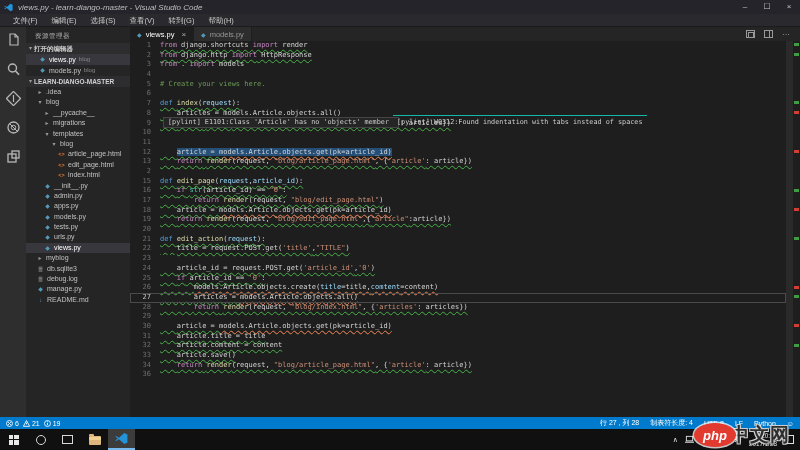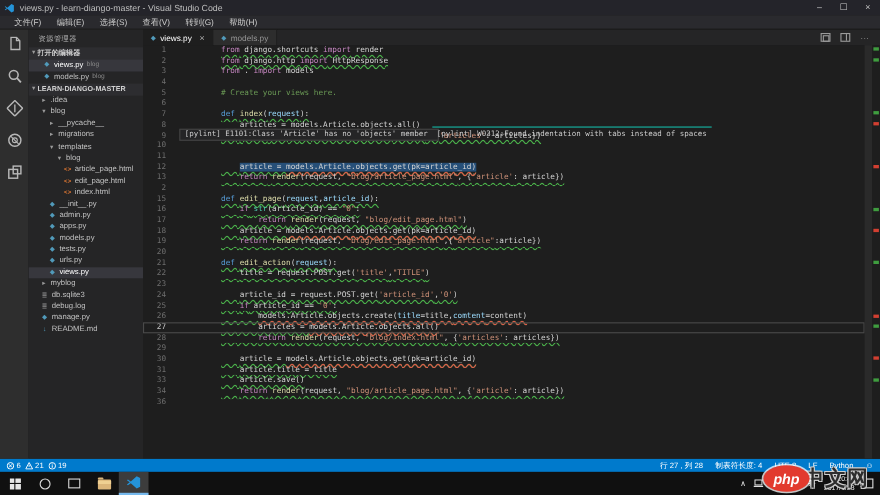--- a/index.html
+++ b/index.html
@@ -4,21 +4,21 @@
 <style>
   * { margin:0; padding:0; box-sizing:border-box; }
   html,body { width:800px; height:450px; overflow:hidden; background:#1e1e1e;
     font-family:"Liberation Sans","DejaVu Sans",sans-serif; }
   body { position:relative; }
 
   
   .titlebar { height:14px; background:#24242a; display:flex; align-items:center;
     color:#bfbfbf; font-size:8px; padding-left:4px; }
   .vsc-logo { width:9px; height:9px; margin-right:5px; flex:0 0 auto; }
-  .titlebar .title-text { flex:1 1 auto; white-space:nowrap; }
+  .titlebar .title-text { flex:1 1 auto; white-space:nowrap;font-style:italic; }
   .win-controls { display:flex; align-items:center; gap:0; height:100%; }
   .win-btn { width:22px; text-align:center; color:#c8c8c8; font-size:8px; line-height:14px; }
 
   
   .menubar { height:13px; background:#2a2a2e; display:flex; align-items:center;
     color:#cccccc; font-size:7.5px; padding-left:6px; border-bottom:1px solid #1b1b1b; }
   .menu-item { padding:0 7px; line-height:13px; }
 
   
   .main { display:flex; height:390px; }
@@ -60,21 +60,21 @@
   .ico-preview::after { content:""; position:absolute; left:1px; top:1px; width:4px; height:4px; border:1px solid #9a9a9a; }
   .ico-split { width:9px; height:8px; border:1px solid #9a9a9a; position:relative; }
   .ico-split::after { content:""; position:absolute; left:3.5px; top:0; bottom:0; width:1px; background:#9a9a9a; }
 
   .code { position:absolute; top:14px; left:0; right:14px; bottom:0;
     font-family:"DejaVu Sans Mono","Liberation Mono",monospace; font-size:7px; }
   .line { height:9.7px; line-height:9.7px; display:flex; white-space:pre; position:relative; }
   .line .gut { width:30px; flex:0 0 auto; text-align:right; color:#6e6e6e; padding-right:9px; }
   .line.cur { outline:1px solid #4a4a4a; outline-offset:-1px; }
   .line.cur .gut { color:#c6c6c6; }
-  .codetext { white-space:pre;margin-left:41px; }
+  .codetext { white-space:pre; }
   .u-g { text-decoration:underline wavy #4ab24a 1px; text-underline-offset:2px; }
   .u-r { text-decoration:underline wavy #e45649 1px; text-underline-offset:2px; }
   .selbg { background:#264f78; }
   .c-k{color:#c586c0} .c-d{color:#569cd6} .c-f{color:#dcdcaa} .c-v{color:#9cdcfe}
   .c-s{color:#ce9178} .c-c{color:#6a9955} .c-t{color:#d4d4d4} .c-b{color:#4ec9b0}
 
   .scroll-strip { position:absolute; top:14px; bottom:0; right:7px; width:7px; background:#2a2a2a; }
   .ruler { position:absolute; top:14px; bottom:0; right:0; width:7px; background:#1e1e1e; }
   .ruler .mark { position:absolute; right:1px; width:5px; height:3px; }
   .mark.g { background:#3f9d3f; } .mark.r { background:#d23f31; }
@@ -336,20 +336,21 @@
         <div class="line"><span class="gut">22</span><span class="codetext u-g">    <span class="c-t">title = request.POST.get(</span><span class="c-s">'title'</span><span class="c-t">,</span><span class="c-s">"TITLE"</span><span class="c-t">)</span></span></div>
         <div class="line"><span class="gut">23</span></div>
         <div class="line"><span class="gut">24</span><span class="codetext u-g">    <span class="c-t">article_id = request.POST.get(</span><span class="c-s">'article_id'</span><span class="c-t">,</span><span class="c-s">'0'</span><span class="c-t">)</span></span></div>
         <div class="line"><span class="gut">25</span><span class="codetext u-g">    <span class="c-k">if</span><span class="c-t"> article_id == </span><span class="c-s">'0'</span><span class="c-t">:</span></span></div>
         <div class="line"><span class="gut">26</span><span class="codetext u-g">        <span class="c-t u-r">models.Article.objects.create(</span><span class="c-v u-r">title</span><span class="c-t u-r">=title,</span><span class="c-v u-r">comtent</span><span class="c-t u-r">=content)</span></span></div>
         <div class="line cur"><span class="gut">27</span><span class="codetext u-g">        <span class="c-t">articles = </span><span class="c-t u-r">models.Article.objects.all()</span></span></div>
         <div class="line"><span class="gut">28</span><span class="codetext u-g">        <span class="c-k">return</span><span class="c-t"> </span><span class="c-f">render</span><span class="c-t">(request, </span><span class="c-s">"blog/index.html"</span><span class="c-t">, {</span><span class="c-s">'articles'</span><span class="c-t">: articles})</span></span></div>
         <div class="line"><span class="gut">29</span><span class="codetext"></span></div>
         <div class="line"><span class="gut">30</span><span class="codetext u-g">    <span class="c-t">article = </span><span class="c-t u-r">models.Article.objects.get(pk=article_id)</span></span></div>
         <div class="line"><span class="gut">31</span><span class="codetext u-g">    <span class="c-t">article.title = title</span></span></div>
+        <div class="line"><span class="gut">32</span><span class="codetext u-g">    <span class="c-t">article.comtent = content</span></span></div>
         <div class="line"><span class="gut">33</span><span class="codetext u-g">    <span class="c-t">article.save()</span></span></div>
         <div class="line"><span class="gut">34</span><span class="codetext u-g">    <span class="c-k">return</span><span class="c-t"> </span><span class="c-f">render</span><span class="c-t">(request, </span><span class="c-s">"blog/article_page.html"</span><span class="c-t">, {</span><span class="c-s">'article'</span><span class="c-t">: article})</span></span></div>
         <div class="line"><span class="gut">36</span><span class="codetext"></span></div>
       </div>
     <div class="scroll-strip"></div>
     <div class="ruler" id="ruler">
         <div class="mark g" style="top: 2px;"></div>
         <div class="mark g" style="top: 11.7px;"></div>
         <div class="mark g" style="top: 60.2px;"></div>
         <div class="mark r" style="top: 69.9px;"></div>

